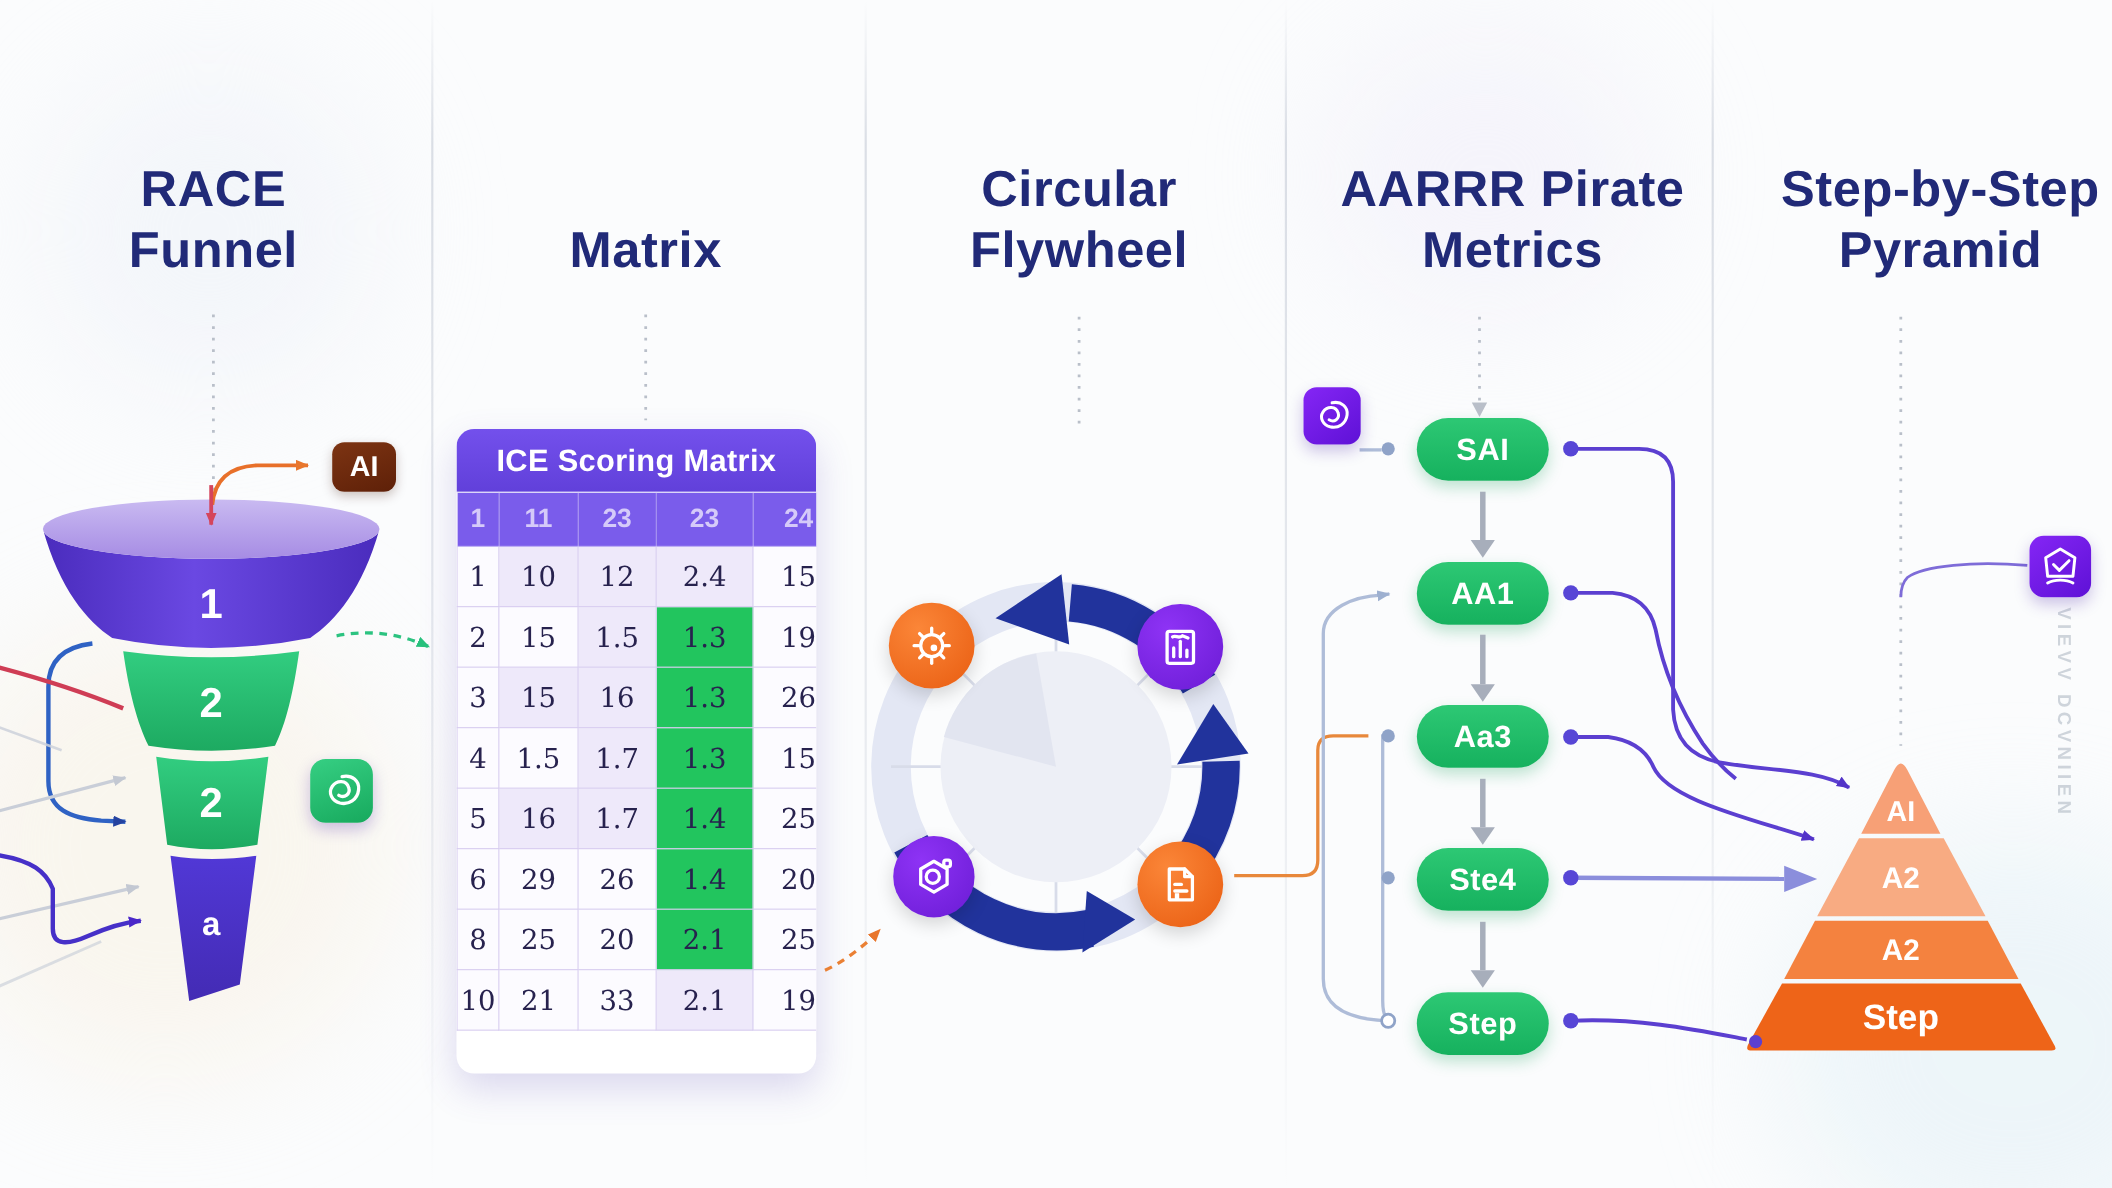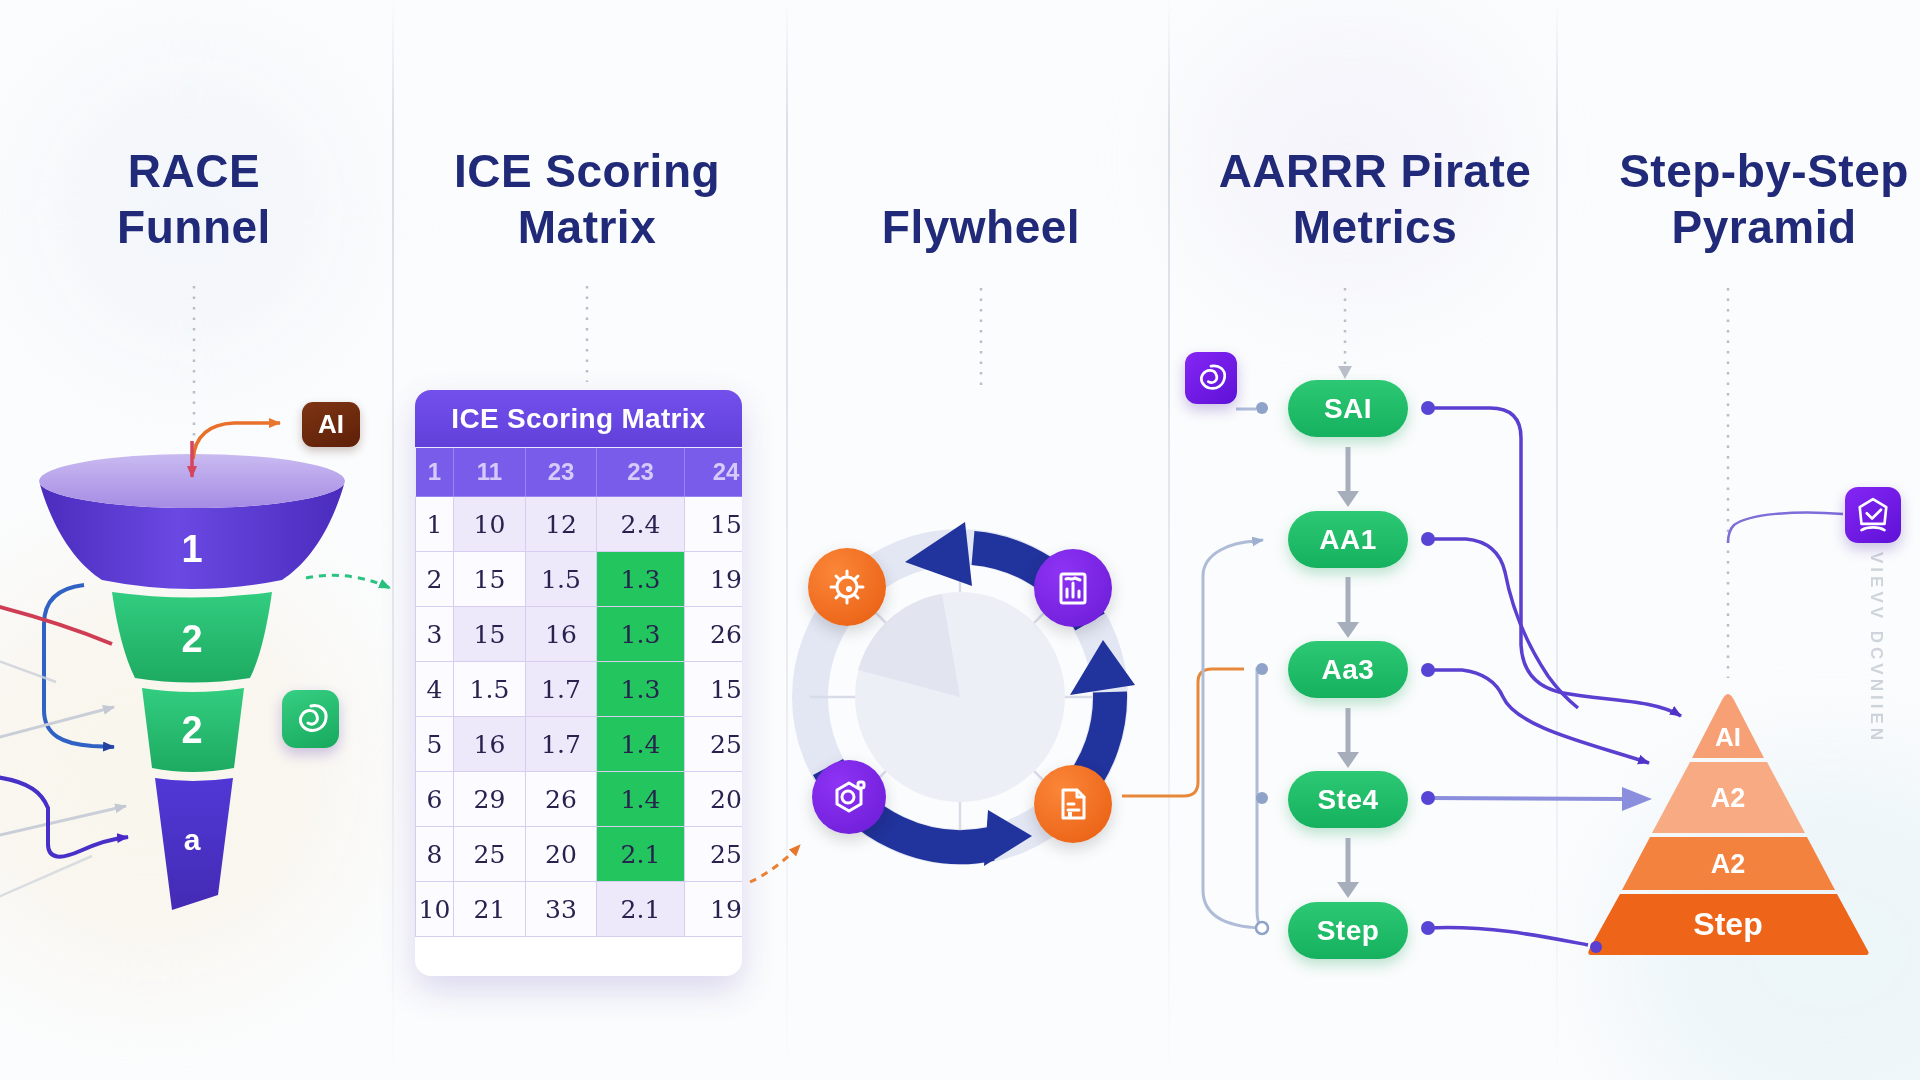--- a/index.html
+++ b/index.html
@@ -53,25 +53,25 @@
   <div class="divider" style="left:392px;"></div>
   <div class="divider" style="left:786px;"></div>
   <div class="divider" style="left:1168px;"></div>
   <div class="divider" style="left:1556px;"></div>
 
   <div class="col-title" style="left:-16px;">
     <span>RACE</span><br>
     <span>Funnel</span>
   </div>
   <div class="col-title" style="left:377px;">
-    <span>ICE Scoring</span><br>
+    <br>
     <span>Matrix</span>
   </div>
   <div class="col-title" style="left:771px;">
-    <br>
+    <span>Circular</span><br>
     <span>Flywheel</span>
   </div>
   <div class="col-title" style="left:1165px;">
     <span>AARRR Pirate</span><br>
     <span>Metrics</span>
   </div>
   <div class="col-title" style="left:1554px;">
     <span>Step-by-Step</span><br>
     <span>Pyramid</span>
   </div>

